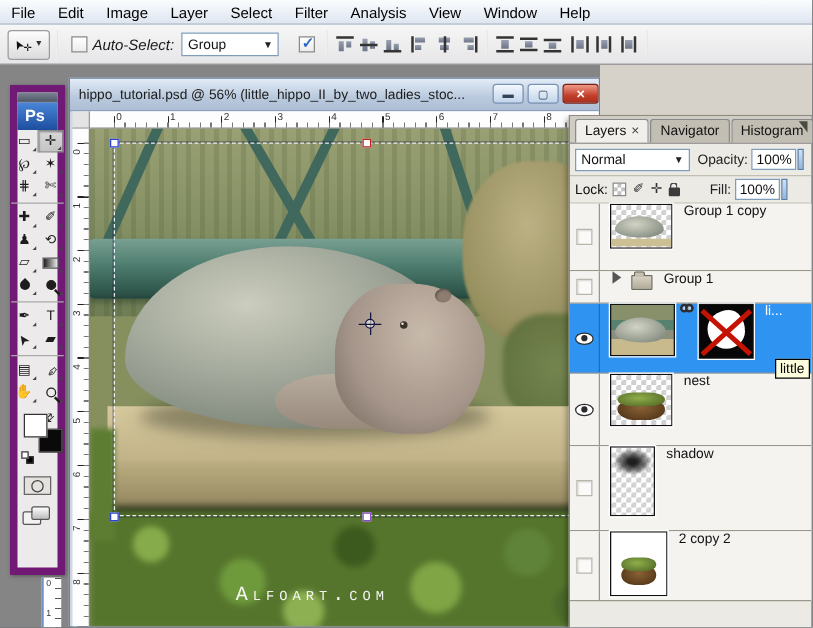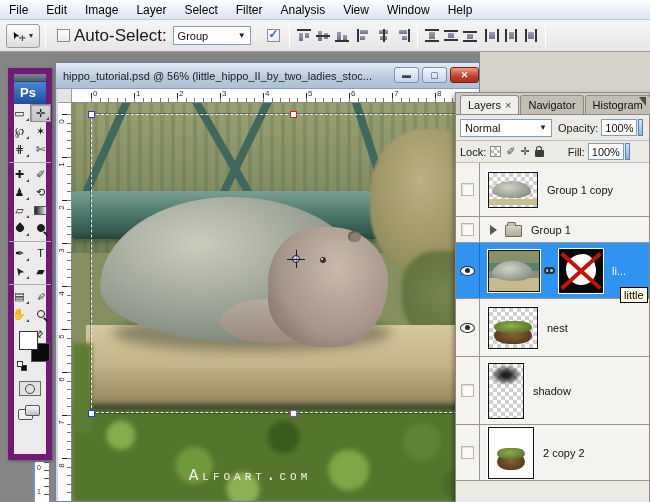--- a/index.html
+++ b/index.html
@@ -18,21 +18,21 @@
               display:flex;align-items:center;}
   .ob-sep{width:1px;height:24px;background:#b0b0b0;border-right:1px solid #fff;margin:0 5px;}
   .move-btn{width:34px;height:24px;margin-left:6px;border:1px solid #9b9b9b;border-radius:3px;
             background:linear-gradient(#fdfdfd,#dcdcdc);display:flex;align-items:center;justify-content:center;position:relative;}
   .move-arrow{display:inline-block;transform:rotate(-118deg);font-size:10px;color:#111;}
   .move-cross{font-size:8px;margin-left:-1px;margin-top:6px;color:#111;}
   .move-caret{font-size:7px;color:#333;margin-left:2px;}
   .cb{width:13px;height:13px;border:1px solid #8b8b8b;background:linear-gradient(#fff,#ececec);
       display:inline-block;position:relative;margin:0 4px 0 6px;flex:none;}
   .cb.checked::after{content:"✓";position:absolute;left:1px;top:-3px;font-size:12px;font-weight:bold;color:#2a66c8;}
-  .ob-label{font-size:17px;color:#1a1a1a;white-space:nowrap;}
+  .ob-label{font-size:12px;color:#1a1a1a;white-space:nowrap;font-style:italic;}
   .dropdown{width:78px;height:19px;border:1px solid #7f9db9;background:#fff;margin-left:6px;
             display:flex;align-items:center;justify-content:space-between;padding:0 4px;font-size:11px;}
   .dd-caret{font-size:8px;color:#222;}
   .aic{width:17px;height:15px;display:inline-block;margin:0 1px;background-repeat:no-repeat;}
   .g1{margin-right:4px}
   .ic-a1{background:linear-gradient(#333,#333) 1px 1px/14px 2px,linear-gradient(#98a0b2,#6c7486) 3px 5px/4px 8px,linear-gradient(#98a0b2,#6c7486) 9px 5px/4px 5px;background-repeat:no-repeat;}
   .ic-a2{background:linear-gradient(#333,#333) 1px 7px/14px 2px,linear-gradient(#98a0b2,#6c7486) 3px 3px/4px 10px,linear-gradient(#98a0b2,#6c7486) 9px 5px/4px 6px;background-repeat:no-repeat;}
   .ic-a3{background:linear-gradient(#333,#333) 1px 12px/14px 2px,linear-gradient(#98a0b2,#6c7486) 3px 4px/4px 8px,linear-gradient(#98a0b2,#6c7486) 9px 7px/4px 5px;background-repeat:no-repeat;}
   .ic-a4{background:linear-gradient(#333,#333) 1px 1px/2px 13px,linear-gradient(#98a0b2,#6c7486) 4px 2px/8px 4px,linear-gradient(#98a0b2,#6c7486) 4px 8px/5px 4px;background-repeat:no-repeat;}
   .ic-a5{background:linear-gradient(#333,#333) 8px 1px/2px 13px,linear-gradient(#98a0b2,#6c7486) 4px 2px/9px 4px,linear-gradient(#98a0b2,#6c7486) 5px 8px/7px 4px;background-repeat:no-repeat;}
@@ -186,21 +186,21 @@
   .fld{width:36px;height:17px;border:1px solid #7f9db9;background:#fff;margin-left:3px;text-align:center;line-height:16px;}
   .spin{width:5px;height:17px;background:linear-gradient(#cfe3f8,#8db6e0);border:1px solid #5a7fae;margin-left:1px;}
   .lock-icons{display:flex;align-items:center;gap:5px;margin-left:4px;}
   .lk-checker{width:11px;height:11px;border:1px solid #888;background-color:#fff;
       background-image:linear-gradient(45deg,#bbb 25%,transparent 25%,transparent 75%,#bbb 75%),linear-gradient(45deg,#bbb 25%,transparent 25%,transparent 75%,#bbb 75%);
       background-size:6px 6px;background-position:0 0,3px 3px;}
   .lk-glyph{font-size:11px;color:#333;line-height:1;}
   .padlock{width:9px;height:7px;background:#3c3c3c;border-radius:1px;position:relative;margin-top:4px;}
   .padlock::before{content:"";position:absolute;top:-4px;left:1px;width:4px;height:4px;border:1.5px solid #3c3c3c;border-bottom:none;border-radius:3px 3px 0 0;}
   .layer-list{height:318px;background:#f4f3f0;}
-  .lrow{position:relative;display:flex;align-items:center;border-bottom:1px solid #9a968c;background:#f4f3f0;}
+  .lrow{position:relative;display:flex;align-items:flex-start;border-bottom:1px solid #9a968c;background:#f4f3f0;}
   .lrow.sel-row{background:#2f93f2;color:#fff;}
   .vizcell{width:24px;align-self:stretch;border-right:1px solid #9b978d;display:flex;align-items:center;justify-content:center;flex:none;}
   .sel-row .vizcell{border-right-color:#1d6ec0;}
   .viz-empty{width:13px;height:13px;border:1px solid #b9b5ab;background:#fbfaf8;box-shadow:inset 1px 1px 1px rgba(0,0,0,.12);}
   .eye{width:15px;height:10px;border:1px solid #2b2b2b;border-radius:50%;position:relative;background:#fff;}
   .eye::after{content:"";position:absolute;left:4px;top:1.5px;width:5px;height:5px;border-radius:50%;background:#2b2b2b;}
   .thumb{border:1px solid #111;outline:1px solid #fff;margin-left:8px;position:relative;overflow:hidden;flex:none;}
   .checker{background-color:#fff;
       background-image:linear-gradient(45deg,#cfcfcf 25%,transparent 25%,transparent 75%,#cfcfcf 75%),linear-gradient(45deg,#cfcfcf 25%,transparent 25%,transparent 75%,#cfcfcf 75%);
       background-size:8px 8px;background-position:0 0,4px 4px;}

